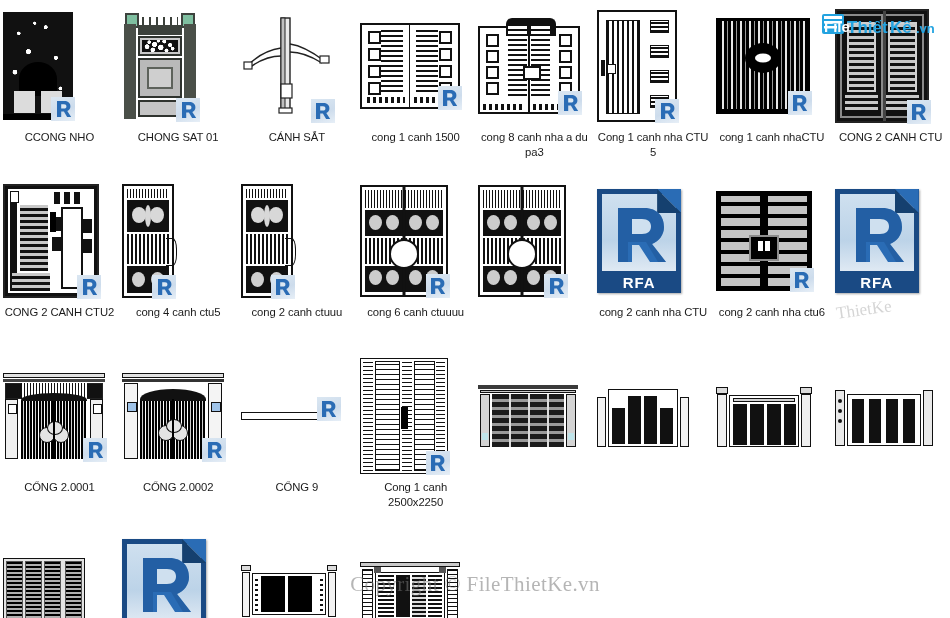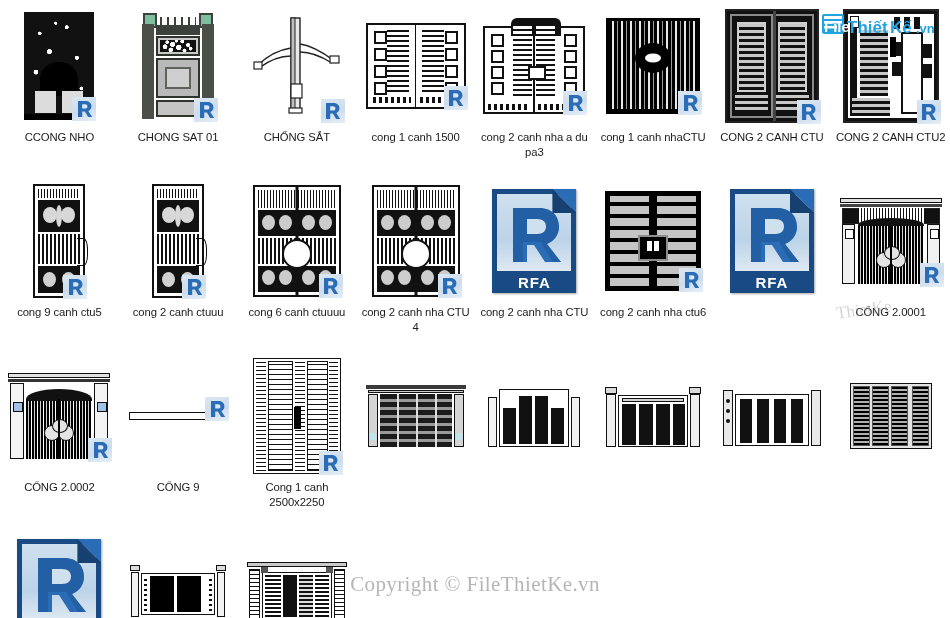--- a/index.html
+++ b/index.html
@@ -23,21 +23,21 @@
     display:flex;
     flex-direction:column;
     align-items:center;
     justify-content:flex-start;
     box-sizing:border-box;
     padding-top:6px;
   }
   .thumb{
     position:relative;
     width:112px;height:120px;
-    display:flex;align-items:center;justify-content:center;
+    display:flex;align-items:center;
   }
   .art{position:relative;}
   .caption{
     width:112px;
     text-align:center;
     font-size:11.3px;
     line-height:15px;
     color:#1b1b1b;
     margin-top:4px;
     letter-spacing:-0.1px;
@@ -221,21 +221,21 @@
       <rect x="38" y="98" width="13" height="5" fill="#fff" stroke="#222" stroke-width="1.2"></rect>
     </svg></div>
           <div class="rbadge">
             <svg width="17" height="18" viewBox="0 0 17 18">
       <path d="M2 1 L9.5 1 C13.6 1 15.4 3.6 15.4 6.4 C15.4 8.6 14.2 10.2 12.3 11 L16.2 17 L12.1 17 L8.9 11.6 L6.2 11.6 L6.2 17 L2 17 Z" fill="#2a6cb5"></path>
       <path d="M6.2 4.3 L9 4.3 C10.6 4.3 11.4 5.2 11.4 6.4 C11.4 7.7 10.6 8.5 9 8.5 L6.2 8.5 Z" fill="#dbe7f2"></path>
     </svg>
           </div>
         </div>
       </div>
-      <div class="caption">CHỐNG SẮT</div>
+      <div class="caption">CÁNH SẮT</div>
     </div>
     <div class="cell">
       <div class="thumb">
         <div style="position: relative;">
           <div class="art">
             <div style="width:100px;height:86px;border:2px solid #111;box-sizing:border-box;background:#fff;display:flex;">
       <div style="flex:1;border-right:1px solid #111;position:relative;">
         <div style="position:absolute;left:6px;top:6px;width:9px;height:9px;border:2px solid #111;"></div>
         <div style="position:absolute;left:6px;top:23px;width:9px;height:9px;border:2px solid #111;"></div>
         <div style="position:absolute;left:6px;top:40px;width:9px;height:9px;border:2px solid #111;"></div>
@@ -287,21 +287,45 @@
     </div>
           </div>
           <div class="rbadge">
             <svg width="17" height="18" viewBox="0 0 17 18">
       <path d="M2 1 L9.5 1 C13.6 1 15.4 3.6 15.4 6.4 C15.4 8.6 14.2 10.2 12.3 11 L16.2 17 L12.1 17 L8.9 11.6 L6.2 11.6 L6.2 17 L2 17 Z" fill="#2a6cb5"></path>
       <path d="M6.2 4.3 L9 4.3 C10.6 4.3 11.4 5.2 11.4 6.4 C11.4 7.7 10.6 8.5 9 8.5 L6.2 8.5 Z" fill="#dbe7f2"></path>
     </svg>
           </div>
         </div>
       </div>
-      <div class="caption">cong 2 canh nha a du pa3</div>
+      <div class="caption">cong 8 canh nha a du pa3</div>
+    </div>
+    <div class="cell">
+      <div class="thumb">
+        <div style="position: relative;">
+          <div class="art">
+            <div style="width:80px;height:112px;border:2px solid #111;box-sizing:border-box;background:#fff;position:relative;">
+      <div style="position:absolute;left:7px;top:8px;width:34px;height:94px;border:1.5px solid #111;box-sizing:border-box;background-image:repeating-linear-gradient(90deg,#111 0 1.5px,#fff 1.5px 5px);"></div>
+      <div style="position:absolute;left:2px;top:48px;width:4px;height:16px;background:#111;"></div>
+      <div style="position:absolute;left:8px;top:52px;width:7px;height:8px;border:1.5px solid #111;background:#fff;"></div>
+      <div style="position:absolute;right:6px;top:8px;width:17px;height:11px;background-image:repeating-linear-gradient(0deg,#111 0 2px,#fff 2px 4px);border:1px solid #111;"></div>
+      <div style="position:absolute;right:6px;top:33px;width:17px;height:11px;background-image:repeating-linear-gradient(0deg,#111 0 2px,#fff 2px 4px);border:1px solid #111;"></div>
+      <div style="position:absolute;right:6px;top:58px;width:17px;height:11px;background-image:repeating-linear-gradient(0deg,#111 0 2px,#fff 2px 4px);border:1px solid #111;"></div>
+      <div style="position:absolute;right:6px;top:83px;width:17px;height:11px;background-image:repeating-linear-gradient(0deg,#111 0 2px,#fff 2px 4px);border:1px solid #111;"></div>
+    </div>
+          </div>
+          <div class="rbadge">
+            <svg width="17" height="18" viewBox="0 0 17 18">
+      <path d="M2 1 L9.5 1 C13.6 1 15.4 3.6 15.4 6.4 C15.4 8.6 14.2 10.2 12.3 11 L16.2 17 L12.1 17 L8.9 11.6 L6.2 11.6 L6.2 17 L2 17 Z" fill="#2a6cb5"></path>
+      <path d="M6.2 4.3 L9 4.3 C10.6 4.3 11.4 5.2 11.4 6.4 C11.4 7.7 10.6 8.5 9 8.5 L6.2 8.5 Z" fill="#dbe7f2"></path>
+    </svg>
+          </div>
+        </div>
+      </div>
+      <div class="caption">Cong 1 canh nha CTU 5</div>
     </div>
     <div class="cell">
       <div class="thumb">
         <div style="position: relative;">
           <div class="art">
             <div style="width:94px;height:96px;background:#000;position:relative;">
       <div style="position:absolute;inset:3px;background-image:repeating-linear-gradient(90deg,#000 0 3px,#e8e8e8 3px 5px,#000 5px 8px,#9a9a9a 8px 9px);"></div>
       <div style="position:absolute;left:50%;top:42%;transform:translate(-50%,-50%);width:36px;height:30px;background:#000;border-radius:50%;"></div>
       <div style="position:absolute;left:50%;top:42%;transform:translate(-50%,-50%);width:16px;height:9px;background:#fff;border-radius:50%;"></div>
       <div style="position:absolute;left:0;bottom:0;width:100%;height:5px;background:#000;"></div>
@@ -397,21 +421,21 @@
     </div>
           </div>
           <div class="rbadge">
             <svg width="17" height="18" viewBox="0 0 17 18">
       <path d="M2 1 L9.5 1 C13.6 1 15.4 3.6 15.4 6.4 C15.4 8.6 14.2 10.2 12.3 11 L16.2 17 L12.1 17 L8.9 11.6 L6.2 11.6 L6.2 17 L2 17 Z" fill="#2a6cb5"></path>
       <path d="M6.2 4.3 L9 4.3 C10.6 4.3 11.4 5.2 11.4 6.4 C11.4 7.7 10.6 8.5 9 8.5 L6.2 8.5 Z" fill="#dbe7f2"></path>
     </svg>
           </div>
         </div>
       </div>
-      <div class="caption">cong 9 canh ctu5</div>
+      <div class="caption">cong 4 canh ctu5</div>
     </div>
     <div class="cell">
       <div class="thumb">
         <div style="position: relative;">
           <div class="art">
             <div style="width:52px;height:114px;border:2px solid #111;box-sizing:border-box;background:#fff;position:relative;">
       <div style="position:absolute;left:3px;top:3px;right:3px;height:9px;" class="stripesV"></div>
       <div style="position:absolute;left:3px;top:14px;right:3px;height:32px;background:#111;">
         <div style="position:absolute;left:5px;top:7px;width:14px;height:16px;background:#d8d8d8;border-radius:50%;"></div>
         <div style="position:absolute;right:5px;top:7px;width:14px;height:16px;background:#d8d8d8;border-radius:50%;"></div>
@@ -504,21 +528,20 @@
     </div>
           </div>
           <div class="rbadge">
             <svg width="17" height="18" viewBox="0 0 17 18">
       <path d="M2 1 L9.5 1 C13.6 1 15.4 3.6 15.4 6.4 C15.4 8.6 14.2 10.2 12.3 11 L16.2 17 L12.1 17 L8.9 11.6 L6.2 11.6 L6.2 17 L2 17 Z" fill="#2a6cb5"></path>
       <path d="M6.2 4.3 L9 4.3 C10.6 4.3 11.4 5.2 11.4 6.4 C11.4 7.7 10.6 8.5 9 8.5 L6.2 8.5 Z" fill="#dbe7f2"></path>
     </svg>
           </div>
         </div>
       </div>
-      <div class="caption">cong 2 canh nha CTU 4</div>
     </div>
     <div class="cell">
       <div class="thumb">
         <div style="position: relative;">
           <div class="art">
             <div class="rfa">
       <div class="page"></div>
       <div class="inner"></div>
       <div class="fold"></div>
       <div class="fold2"></div>

